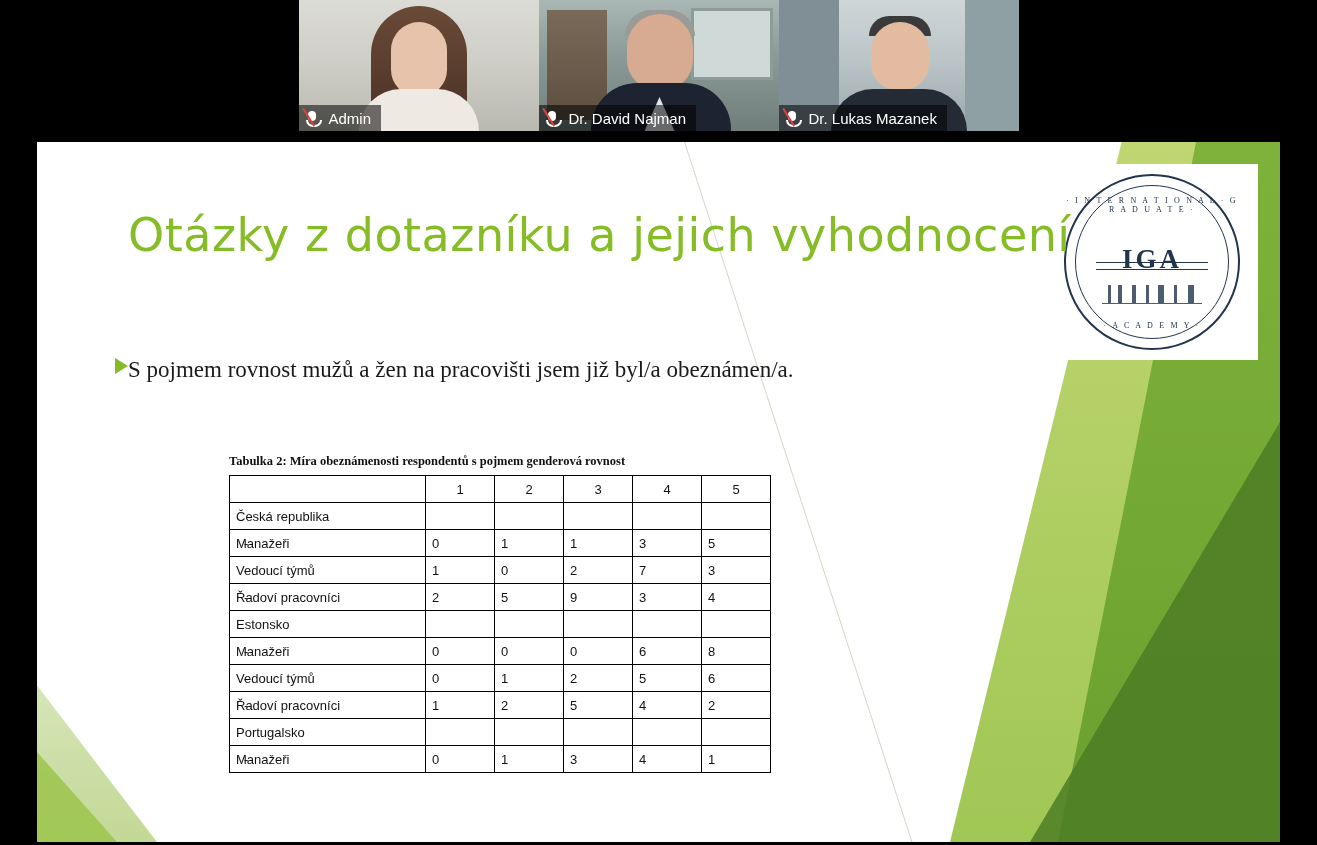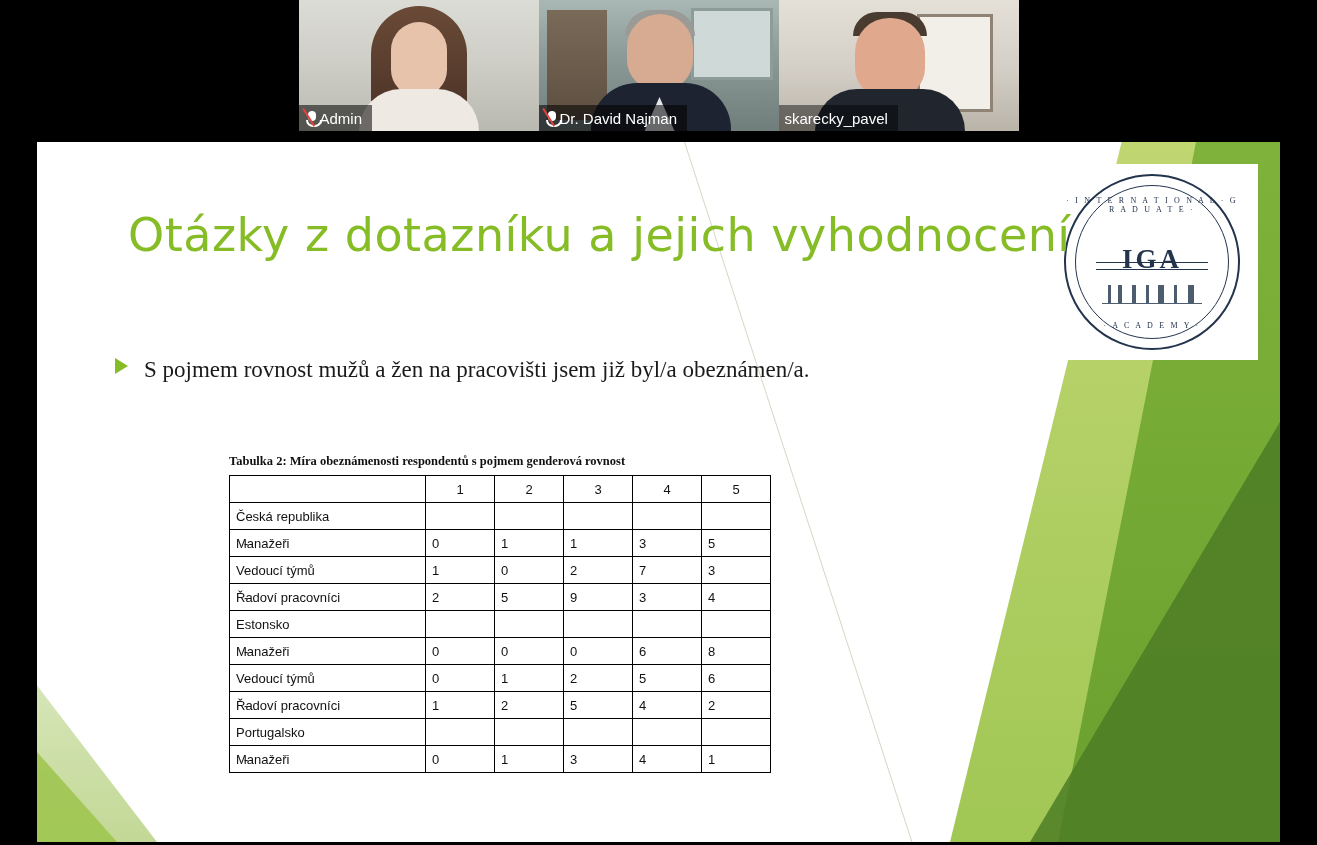--- a/index.html
+++ b/index.html
@@ -183,21 +183,21 @@
     width: 136px; height: 42px;
     background: #252b35;
     border-radius: 46px 46px 0 0;
   }
   .namebar {
     position: absolute;
     left: 0; bottom: 0;
     height: 26px;
     display: flex;
     align-items: center;
-    gap: 1px;
+    gap: 10px;
     padding: 0 10px 0 6px;
     background: rgba(0,0,0,0.55);
     color: #fff;
     font-size: 15px;
     white-space: nowrap;
     max-width: 100%;
     box-sizing: border-box;
   }
   .tile.active .namebar {
     background: rgba(0,0,0,0.45);
@@ -382,21 +382,20 @@
     white-space: nowrap;
     margin-left: 13px;
   }
 
   #bullet-row {
     position: absolute;
     left: 78px;
     top: 215px;
     display: flex;
     align-items: baseline;
-    gap: 16px;
   }
   .bullet-marker {
     width: 0; height: 0;
     border-left: 13px solid #86bc25;
     border-top: 8px solid transparent;
     border-bottom: 8px solid transparent;
     position: relative;
     top: -3px;
   }
   .bullet-text {
@@ -486,32 +485,38 @@
       <div class="namebar">
         <span class="mic-muted">
           <span class="mic"></span>
             <span class="stand"></span>
             <span class="slash"></span>
         </span>
         <span>Dr. David Najman</span>
       </div>
     </div>
 
-    <div class="tile tile-3 active">
+
+    <div class="tile tile-4">
       <div class="bg">
-        <div class="frame"></div>
+        <div class="panel"></div>
+        <div class="panel2"></div>
         <div class="hair"></div>
         <div class="head"></div>
         <div class="suit"></div>
       </div>
       <div class="namebar">
-        <span>skarecky_pavel</span>
+        <span class="mic-muted">
+          <span class="mic"></span>
+            <span class="stand"></span>
+            <span class="slash"></span>
+        </span>
+        <span>Dr. Lukas Mazanek</span>
       </div>
     </div>
-
 
   </div>
 
   <div id="slide">
 
     <div class="deco deco-a"></div>
     <div class="deco deco-b"></div>
     <div class="deco deco-c"></div>
     <div class="deco deco-line"></div>
     <div class="deco deco-left"></div>

